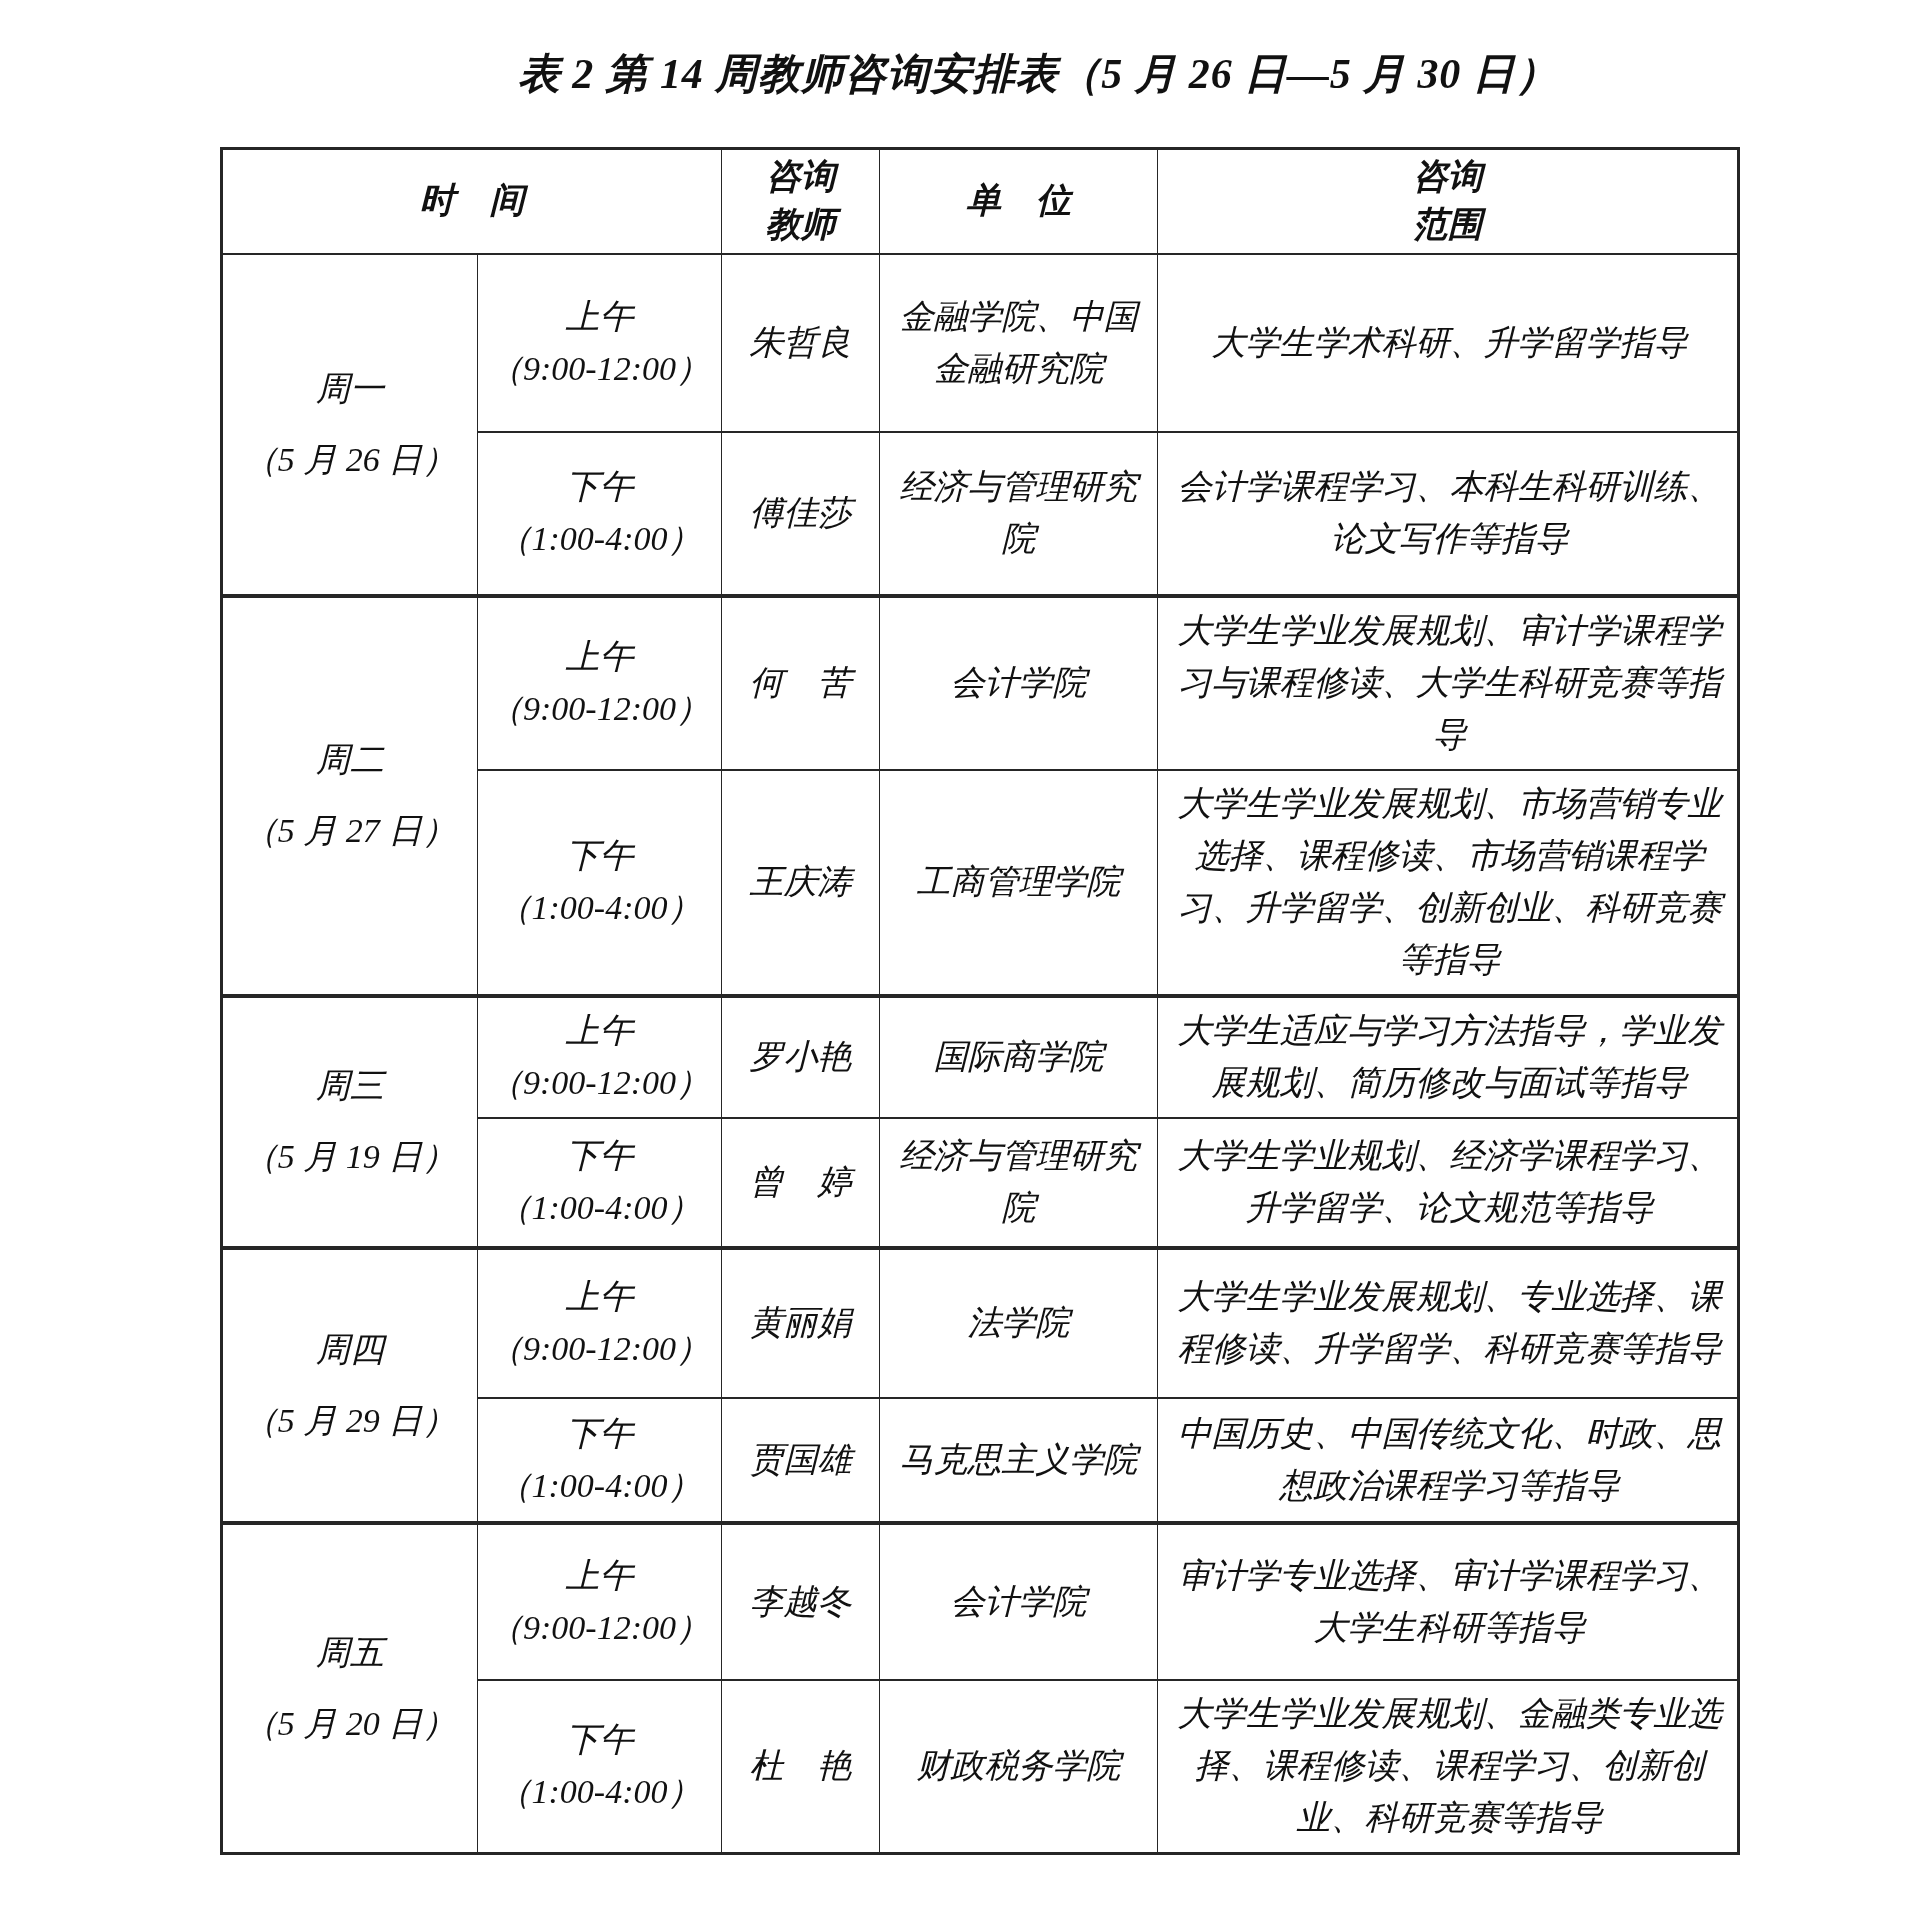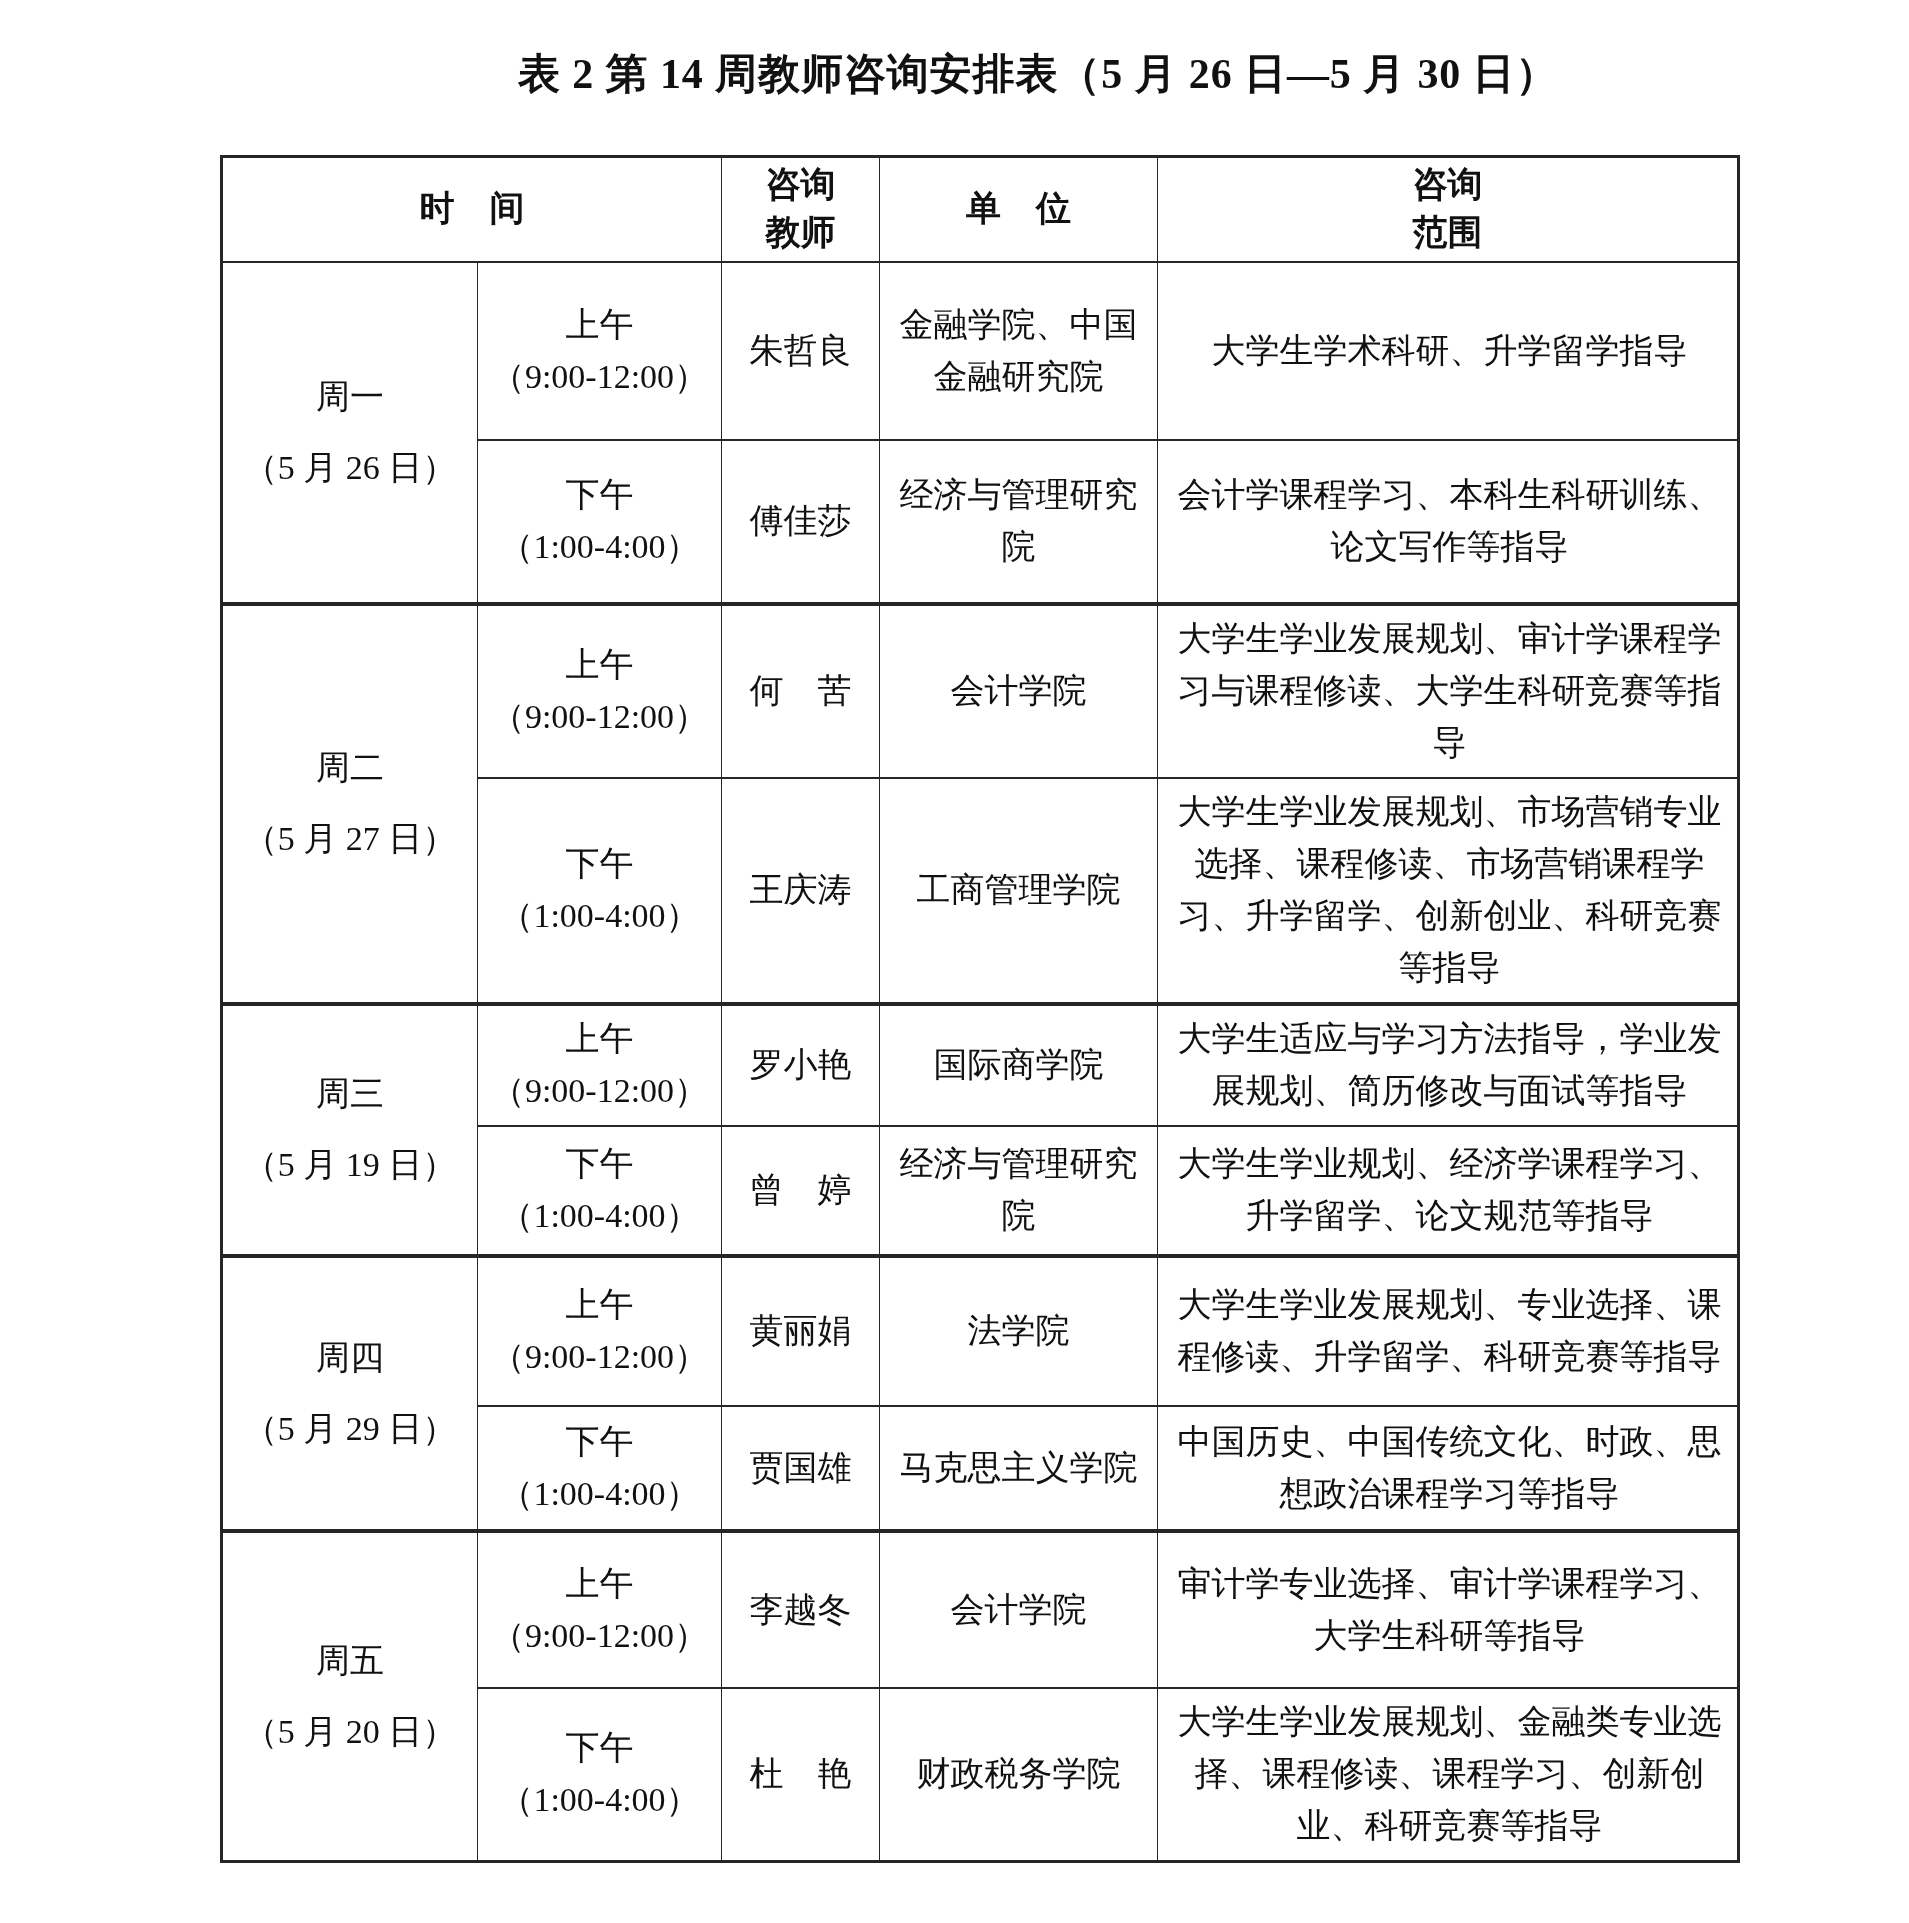--- a/index.html
+++ b/index.html
@@ -6,33 +6,34 @@
   body {
     width: 1909px; height: 1923px;
     background: #ffffff;
     font-family: "Liberation Serif", "DejaVu Serif", serif;
     color: #111111;
   }
   #page {
     position: relative;
     width: 1836px; height: 1923px;
     overflow: hidden;
+    font-style: italic;
   }
   #doc-title {
     position: absolute;
     left: 518px; top: 45px;
     font-size: 42px;
     font-weight: 700;
     line-height: 58px;
     white-space: nowrap;
     letter-spacing: 0.9px;
   }
   table#schedule {
     position: absolute;
-    left: 220px; top: 155px;
+    left: 220px; top: 147px;
     width: 1517px;
     border-collapse: collapse;
     table-layout: fixed;
     border: 3.7px solid #262626;
   }
   #schedule th, #schedule td {
     border: 1.9px solid #262626;
     padding: 0;
     vertical-align: middle;
     text-align: center;

